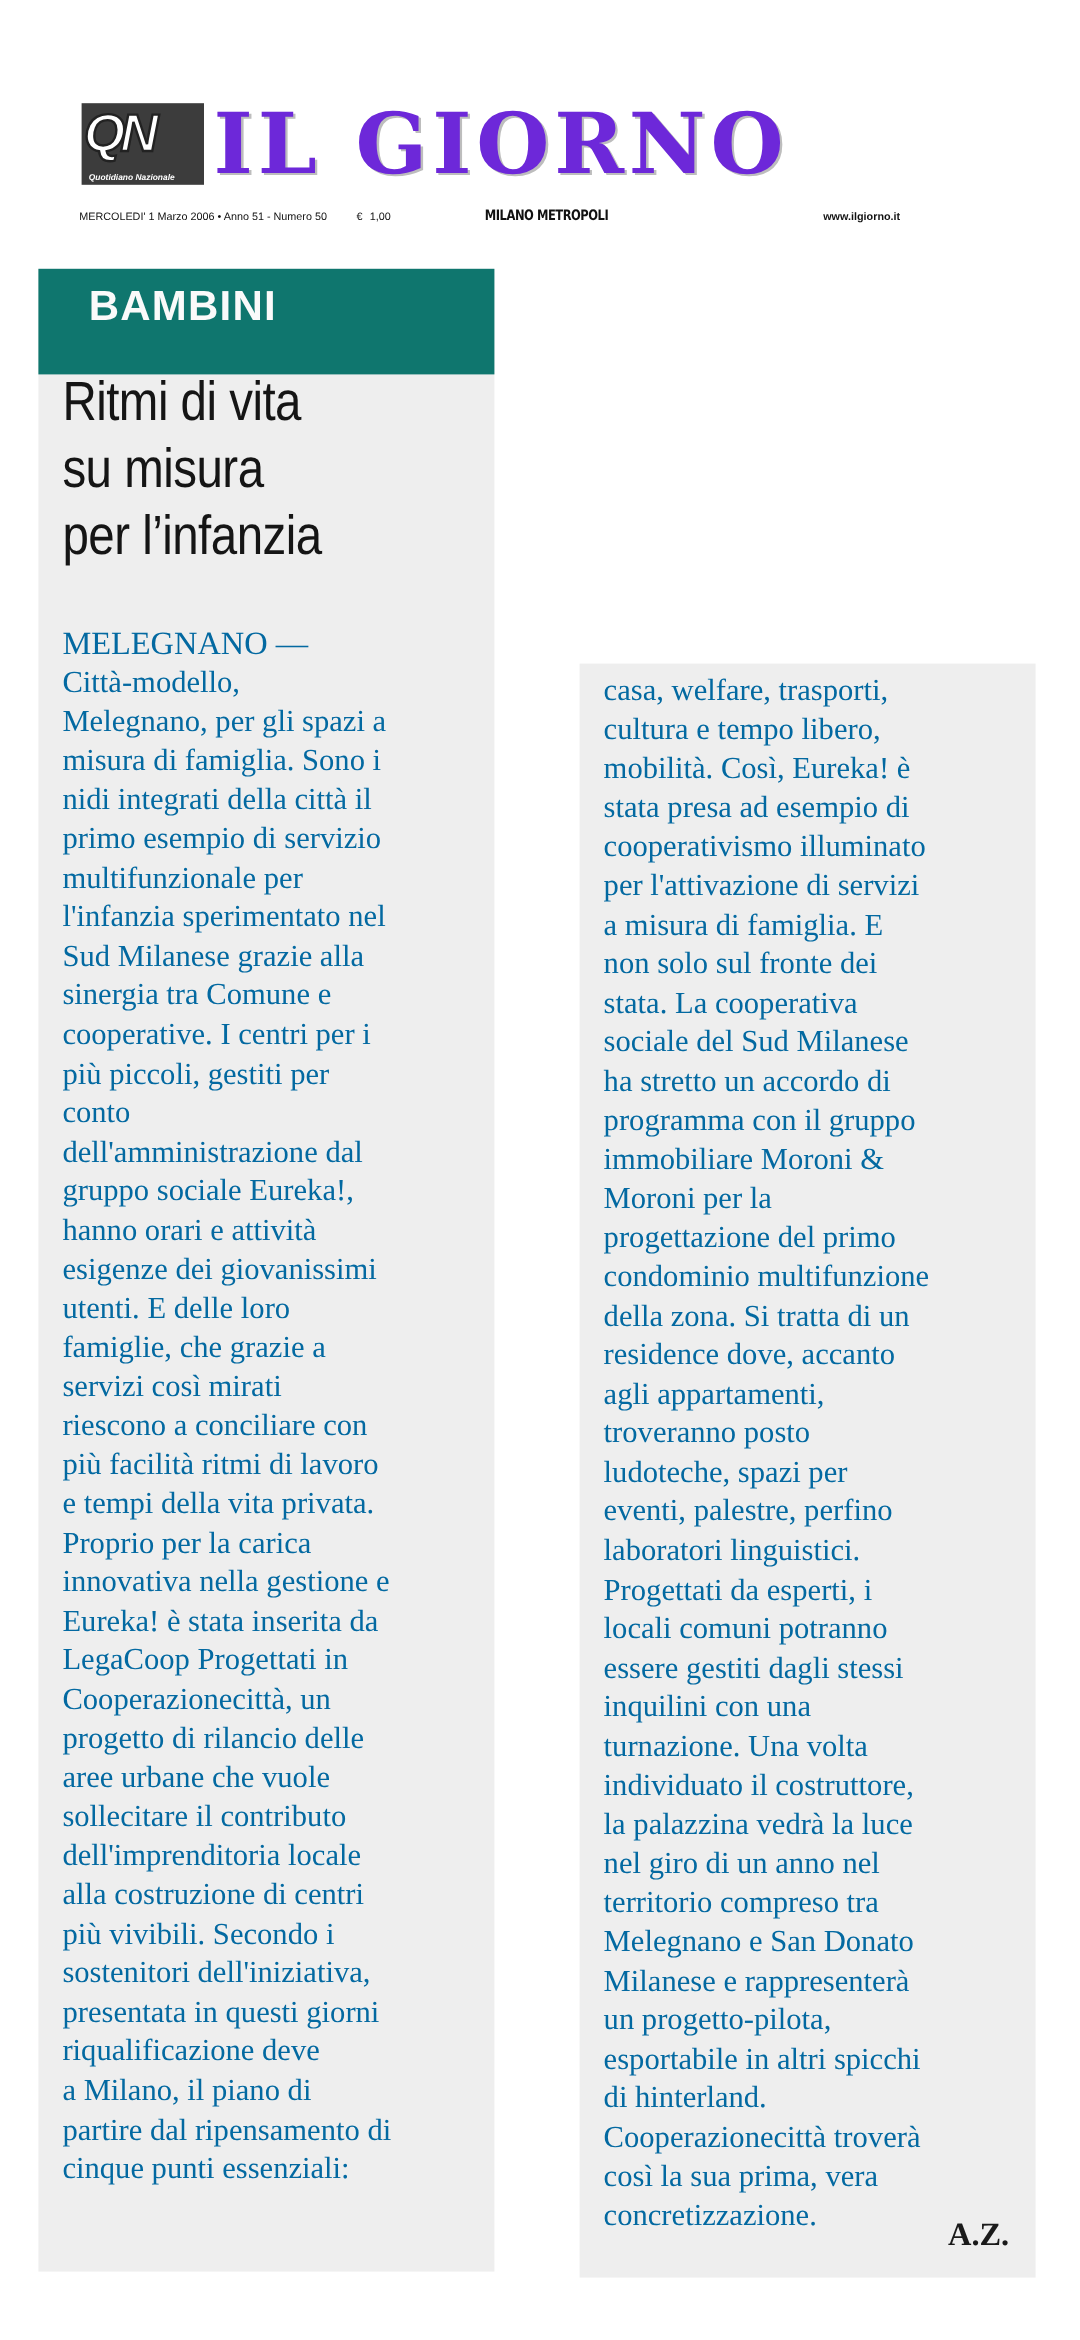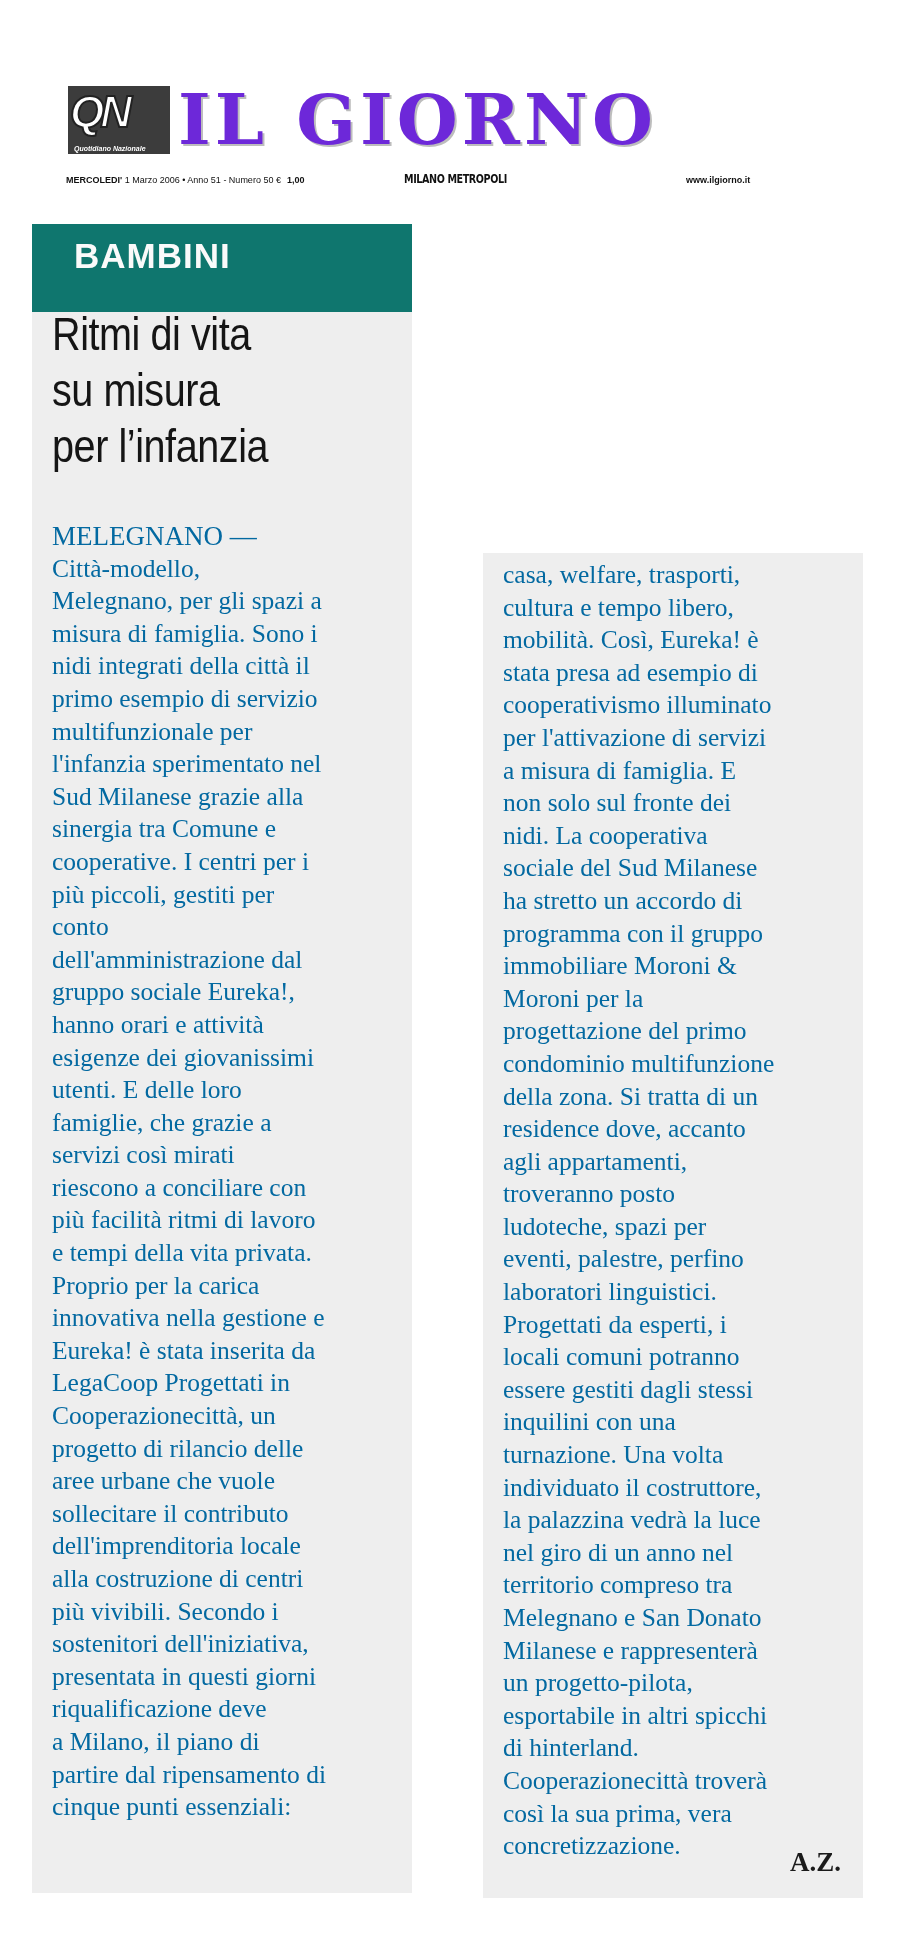--- a/index.html
+++ b/index.html
@@ -24,22 +24,22 @@
   .paper-name {
     position:absolute; left:110px; top:-6px; font-family:"DejaVu Serif", serif;
     font-weight:bold; font-size:70px; letter-spacing:4px; color:#6d28d9; line-height:80px;
     text-shadow:2px 2px 0 #bdbdbd; white-space:nowrap;
   }
   .dateline {
     position:absolute; left:66px; top:172px; width:700px; height:16px;
     font-family:"Liberation Sans", sans-serif; font-size:9px; color:#111;
   }
   .dateline .left { position:absolute; left:0; top:3px; white-space:nowrap; }
-  .dateline .left b { font-weight:bold;text-align:center; }
-  .dateline .price { margin-left:0; }
+  .dateline .left b { font-weight:normal;text-align:center; }
+  .dateline .price { margin-left:22px; }
   .dateline .price b { margin-left:6px; }
   .dateline .section {
     position:absolute; left:338px; top:0; font-family:"DejaVu Sans", sans-serif;
     font-weight:bold; font-size:12px; letter-spacing:-0.5px; transform:scaleX(0.8); transform-origin:left;
     white-space:nowrap;
   }
   .dateline .site { position:absolute; left:620px; top:3px; font-weight:bold; font-size:9px; white-space:nowrap; }
 
   
   .col-left {
@@ -152,21 +152,21 @@
 <div class="col-right">
   <div class="body-text">
     <div>casa, welfare, trasporti,</div>
     <div>cultura e tempo libero,</div>
     <div>mobilità. Così, Eureka! è</div>
     <div>stata presa ad esempio di</div>
     <div>cooperativismo illuminato</div>
     <div>per l'attivazione di servizi</div>
     <div>a misura di famiglia. E</div>
     <div>non solo sul fronte dei</div>
-    <div>nidi. La cooperativa</div>
+    <div>stata. La cooperativa</div>
     <div>sociale del Sud Milanese</div>
     <div>ha stretto un accordo di</div>
     <div>programma con il gruppo</div>
     <div>immobiliare Moroni &amp;</div>
     <div>Moroni per la</div>
     <div>progettazione del primo</div>
     <div>condominio multifunzione</div>
     <div>della zona. Si tratta di un</div>
     <div>residence dove, accanto</div>
     <div>agli appartamenti,</div>

